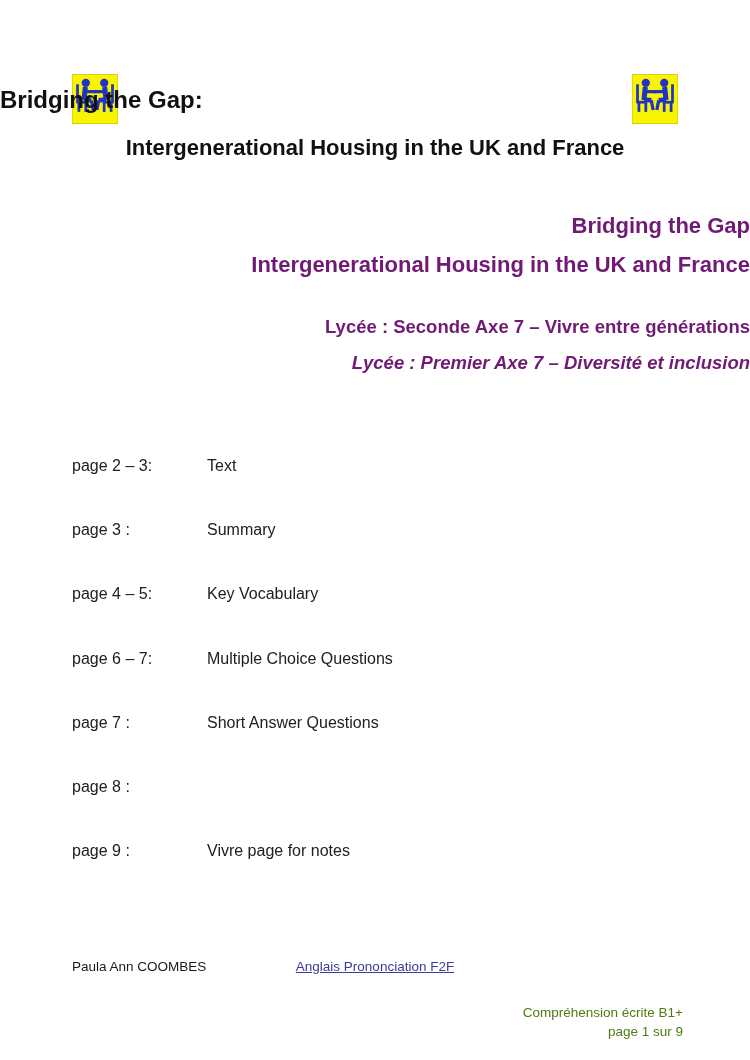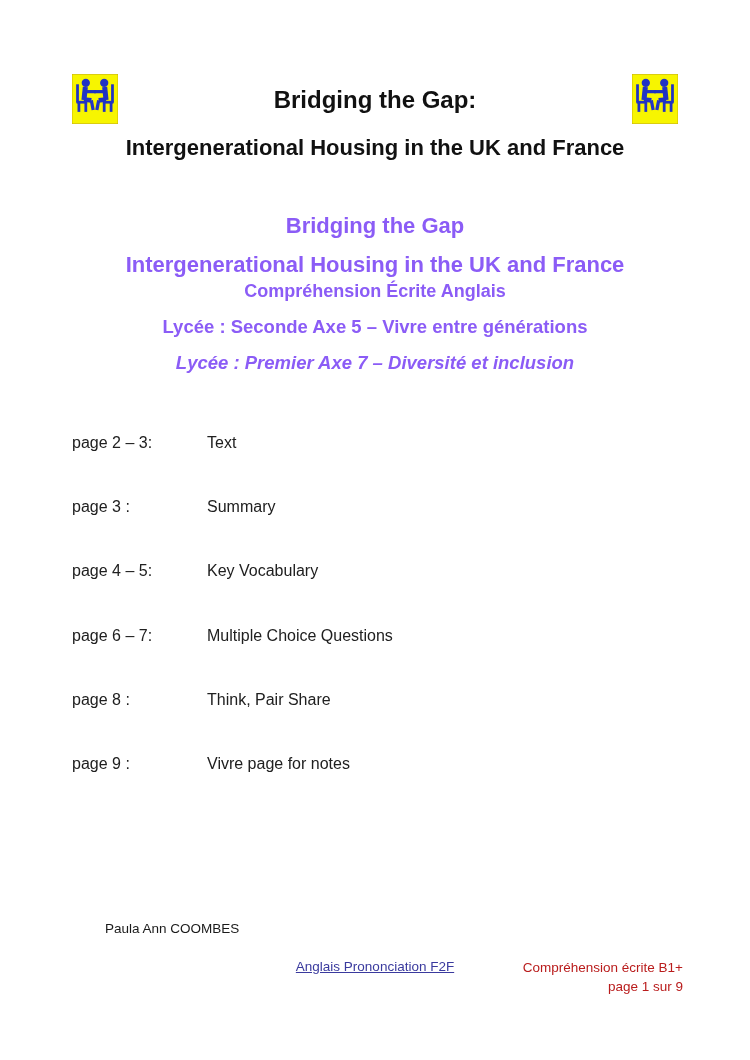--- a/index.html
+++ b/index.html
@@ -27,91 +27,89 @@
   }
   .f2f-icon.left  { left: 72px; }
   .f2f-icon.right { left: 632px; }
 
   
   .doc-title {
     position: absolute;
     top: 86px;
     left: 0;
     width: 100%;
-    text-align: center;
     font-size: 24px;
     font-weight: bold;
     color: #111111;
   }
   .doc-subtitle {
     position: absolute;
     top: 135px;
     left: 0;
     width: 100%;
     text-align: center;
     font-size: 22px;
     font-weight: bold;
     color: #111111;
   }
 
   
-  .tb-line { position: absolute; left: 0; width: 100%; text-align: center; font-weight: bold; color: #8b5cf6; }
+  .tb-line { position: absolute; left: 0; width: 100%; text-align: right; font-weight: bold; color: #701a75; }
   .tb-1 { top: 213px; font-size: 22px; }
   .tb-2 { top: 252px; font-size: 22px; }
   .tb-3 { top: 281px; font-size: 18px; }
   .tb-4 { top: 316px; font-size: 18.5px; }
   .tb-5 { top: 352px; font-size: 18.5px; font-style: italic; }
 
   
   .toc {
     position: absolute;
     top: 434px;
     left: 72px;
     right: 72px;
   }
   .toc-row {
     display: flex;
     height: 64.2px;
-    align-items: flex-start;
+    align-items: center;
     font-size: 16px;
     color: #202020;
   }
   .toc-pages { width: 135px; flex: 0 0 135px; }
   .toc-title { flex: 1; }
 
   
   .footer-left {
     position: absolute;
     left: 72px;
-    top: 921px;
+    top: 959px;
     font-size: 13.5px;
     color: #1a1a1a;
-    margin-left: 33px;
   }
   .footer-center {
     position: absolute;
     left: 0;
     top: 959px;
     width: 100%;
     text-align: center;
     font-size: 13.5px;
   }
   .footer-center a {
     color: #3a3a9e;
     text-decoration: underline;
     cursor: pointer;
   }
   .footer-right {
     position: absolute;
     right: 67px;
-    top: 959px;
+    top: 1004px;
     text-align: right;
     font-size: 13.5px;
     line-height: 18.5px;
-    color: #b91c1c;
+    color: #4d7c0f;
   }
 </style>
 </head>
 <body>
 
 <div class="page">
 
   <span class="f2f-icon left">
     <svg viewBox="0 0 100 108" width="46" height="50" xmlns="http://www.w3.org/2000/svg">
       <rect x="0" y="0" width="100" height="108" fill="#f7f500" stroke="#c8b400" stroke-width="2"></rect>
@@ -170,44 +168,46 @@
         </g>
       </g>
     </svg>
   </span>
 
   <div class="doc-title">Bridging the Gap:</div>
   <div class="doc-subtitle">Intergenerational Housing in the UK and France</div>
 
   <div class="tb-line tb-1">Bridging the Gap</div>
   <div class="tb-line tb-2">Intergenerational Housing in the UK and France</div>
-  <div class="tb-line tb-3">Compréhension Écrite Anglais</div>
-  <div class="tb-line tb-4">Lycée : Seconde Axe 5 – Vivre entre générations</div>
+  <div class="tb-line tb-4">Lycée : Seconde Axe 7 – Vivre entre générations</div>
   <div class="tb-line tb-5">Lycée : Premier Axe 7 – Diversité et inclusion</div>
 
   <div class="toc">
     <div class="toc-row">
       <span class="toc-pages">page 2 – 3:</span>
       <span class="toc-title">Text</span>
     </div>
     <div class="toc-row">
       <span class="toc-pages">page 3 :</span>
       <span class="toc-title">Summary</span>
     </div>
     <div class="toc-row">
       <span class="toc-pages">page 4 – 5:</span>
       <span class="toc-title">Key Vocabulary</span>
     </div>
     <div class="toc-row">
       <span class="toc-pages">page 6 – 7:</span>
       <span class="toc-title">Multiple Choice Questions</span>
     </div>
     <div class="toc-row">
+      <span class="toc-pages">page 7 :</span>
+      <span class="toc-title">Short Answer Questions</span>
+    </div>
+    <div class="toc-row">
       <span class="toc-pages">page 8 :</span>
-      <span class="toc-title">Think, Pair Share</span>
     </div>
     <div class="toc-row">
       <span class="toc-pages">page 9 :</span>
       <span class="toc-title">Vivre page for notes</span>
     </div>
   </div>
 
   <div class="footer-left">Paula Ann COOMBES</div>
   <div class="footer-center">
     <a>Anglais Prononciation F2F</a>

